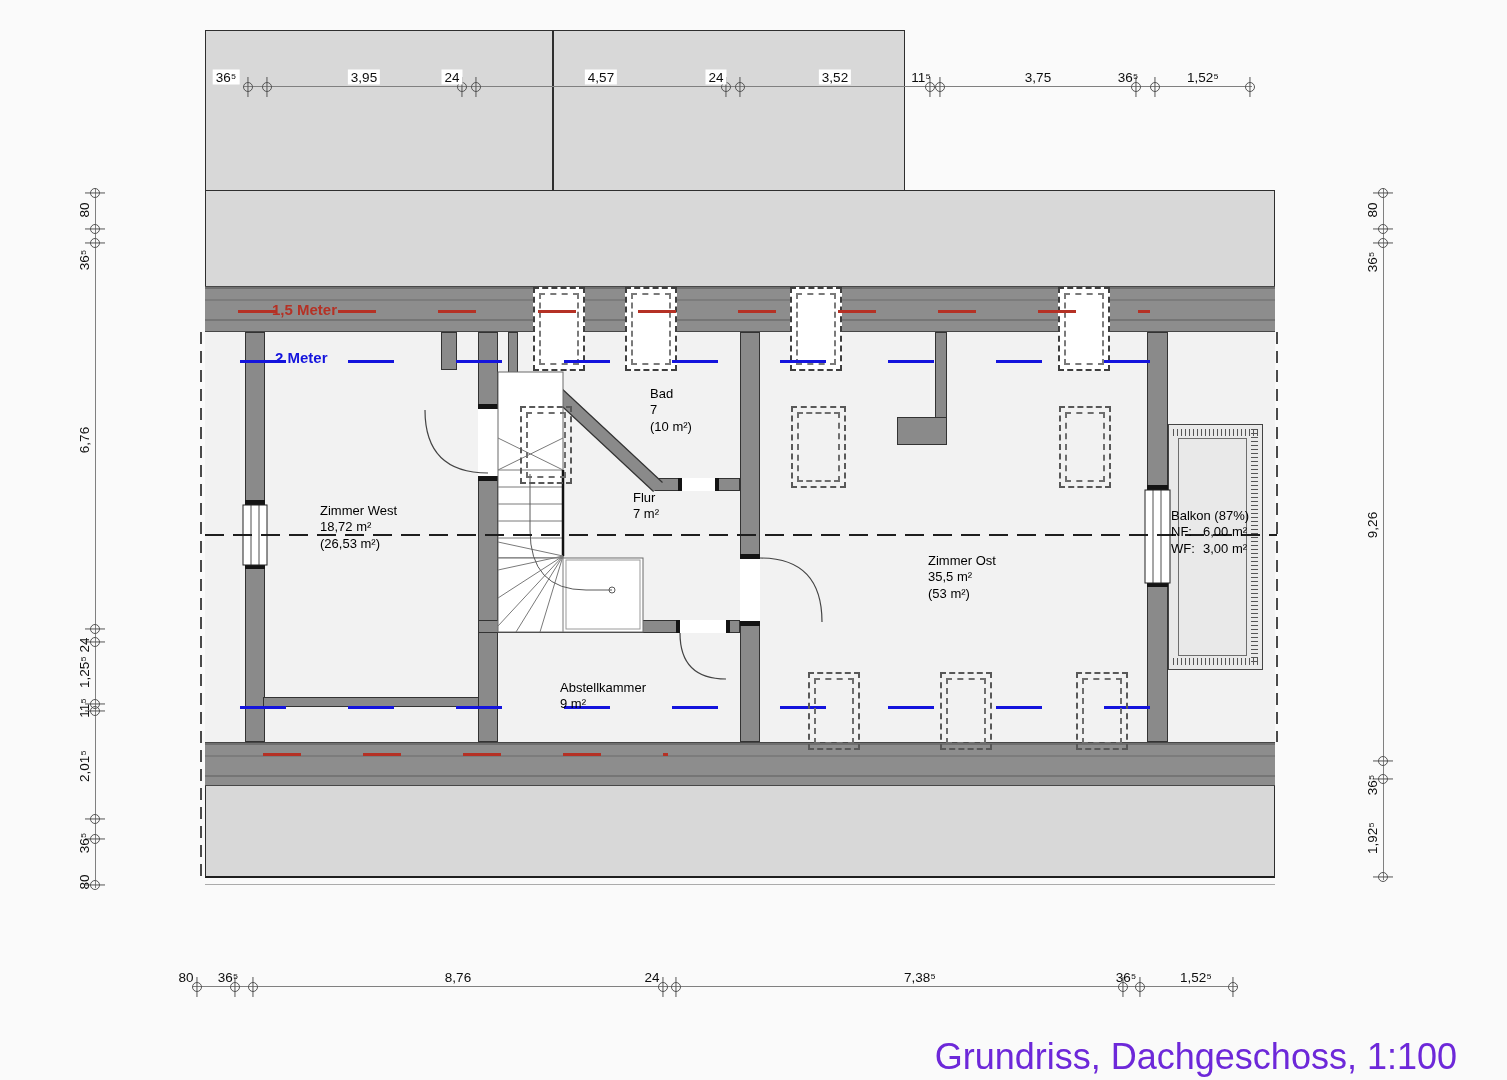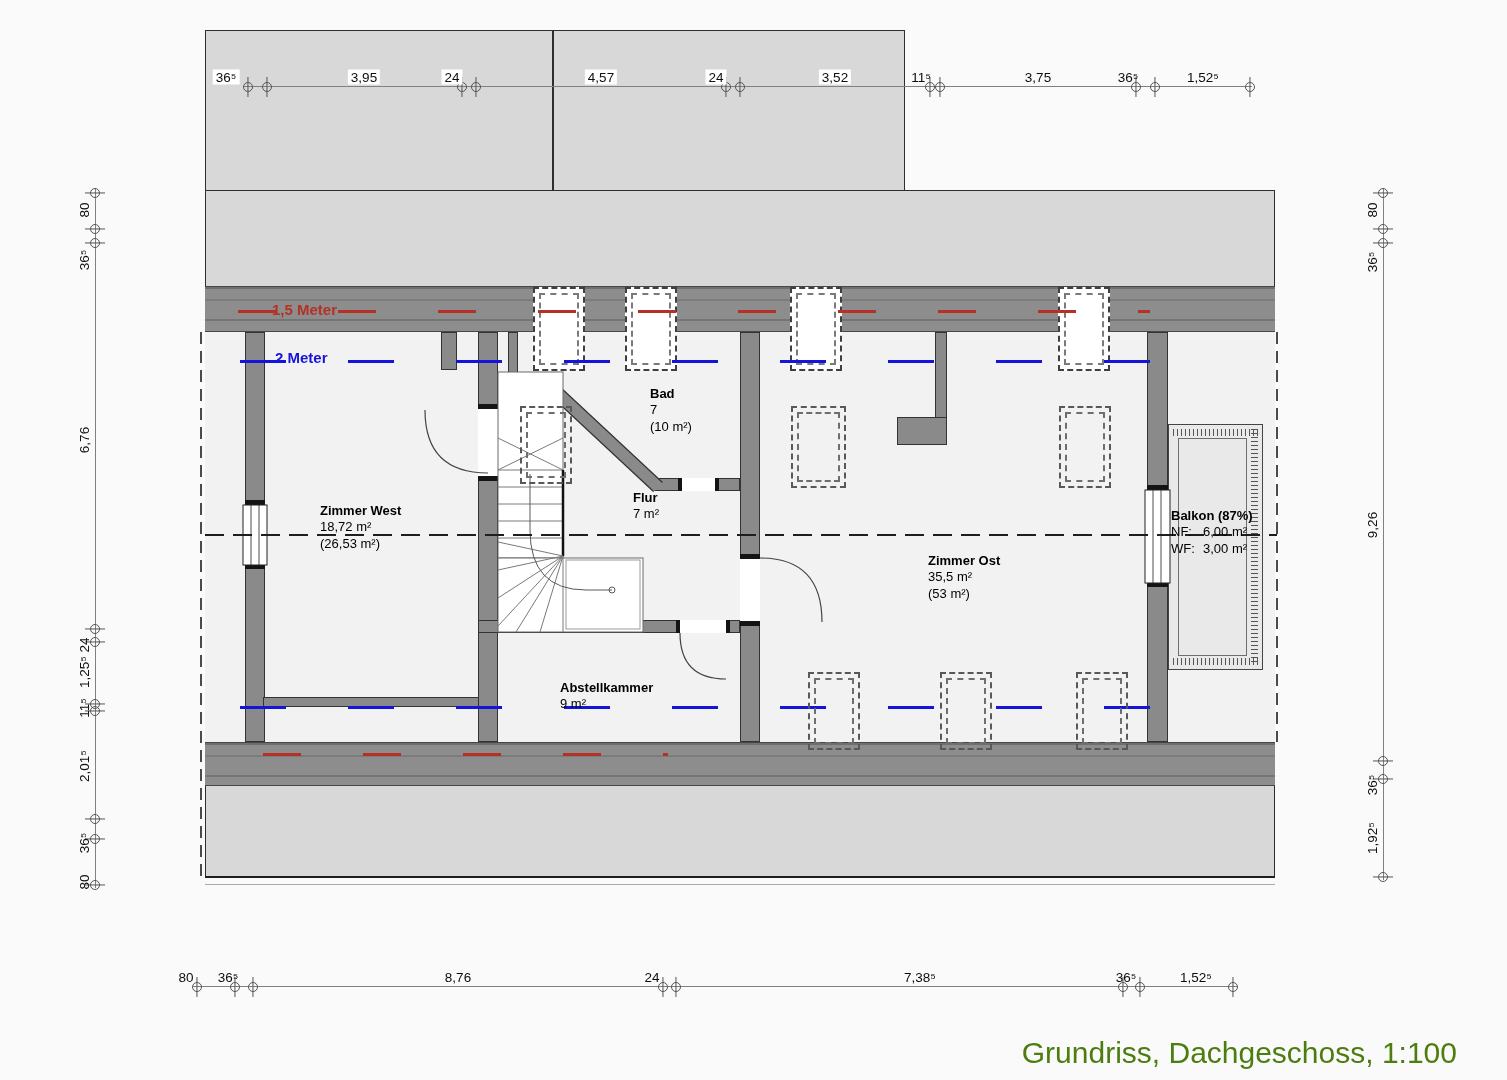--- a/index.html
+++ b/index.html
@@ -38,38 +38,38 @@
 
   
   .balc-outer { background:#e9e9e9; border:1.2px solid #444; }
   .balc-rail-h { height:7px; background:repeating-linear-gradient(90deg,#555 0 1px, transparent 1px 4px); }
   .balc-rail-v { width:7px;  background:repeating-linear-gradient(180deg,#555 0 1px, transparent 1px 4px); }
   .balc-inner { border:1px solid #6e6e6e; }
 
   
   .room-label { position:absolute; font-size:13px; line-height:1.25; color:#000; white-space:nowrap; }
   .room-label span { display:block; }
-  .room-label .b { font-weight:bold; }
+  .room-label .b { font-weight:normal; }
   .kv span { display:inline-block; }
   .kv .k { width:32px; }
 
   
   .dimline-h { height:1.2px; background:#808080; }
   .dimline-v { width:1.2px;  background:#808080; }
   .dim { position:absolute; transform:translate(-50%,-50%); font-size:13.5px; color:#0d0d0d;
          background:#fff; padding:0 3px; white-space:nowrap; }
   .dim.bare { background:transparent; }
   .dim.rot { transform:translate(-50%,-50%) rotate(-90deg); background:transparent; }
   .tick { position:absolute; width:8px; height:8px; margin-left:-5px; margin-top:-4px;
           border:1.1px solid #555; border-radius:50%; }
   .tick::after { content:""; position:absolute; }
   .tick.h::after { left:50%; top:50%; width:1.1px; height:20px; background:#555; transform:translate(-50%,-50%); }
   .tick.v::after { left:50%; top:50%; width:20px; height:1.1px; background:#555; transform:translate(-50%,-50%); }
 
-  .title { position:absolute; font-size:30px; color:#4d7c0f; white-space:nowrap; }
+  .title { position:absolute; font-size:36px; color:#6d28d9; white-space:nowrap; }
   svg.linework { position:absolute; left:0; top:0; pointer-events:none; }
 </style>
 </head>
 <body>
 
 <div class="canvas">
 
   <div class="abs roofblock" style="left:205px;top:30px;width:348px;height:161px;border-bottom:none"></div>
   <div class="abs roofblock" style="left:553px;top:30px;width:352px;height:161px;border-bottom:none"></div>
 

